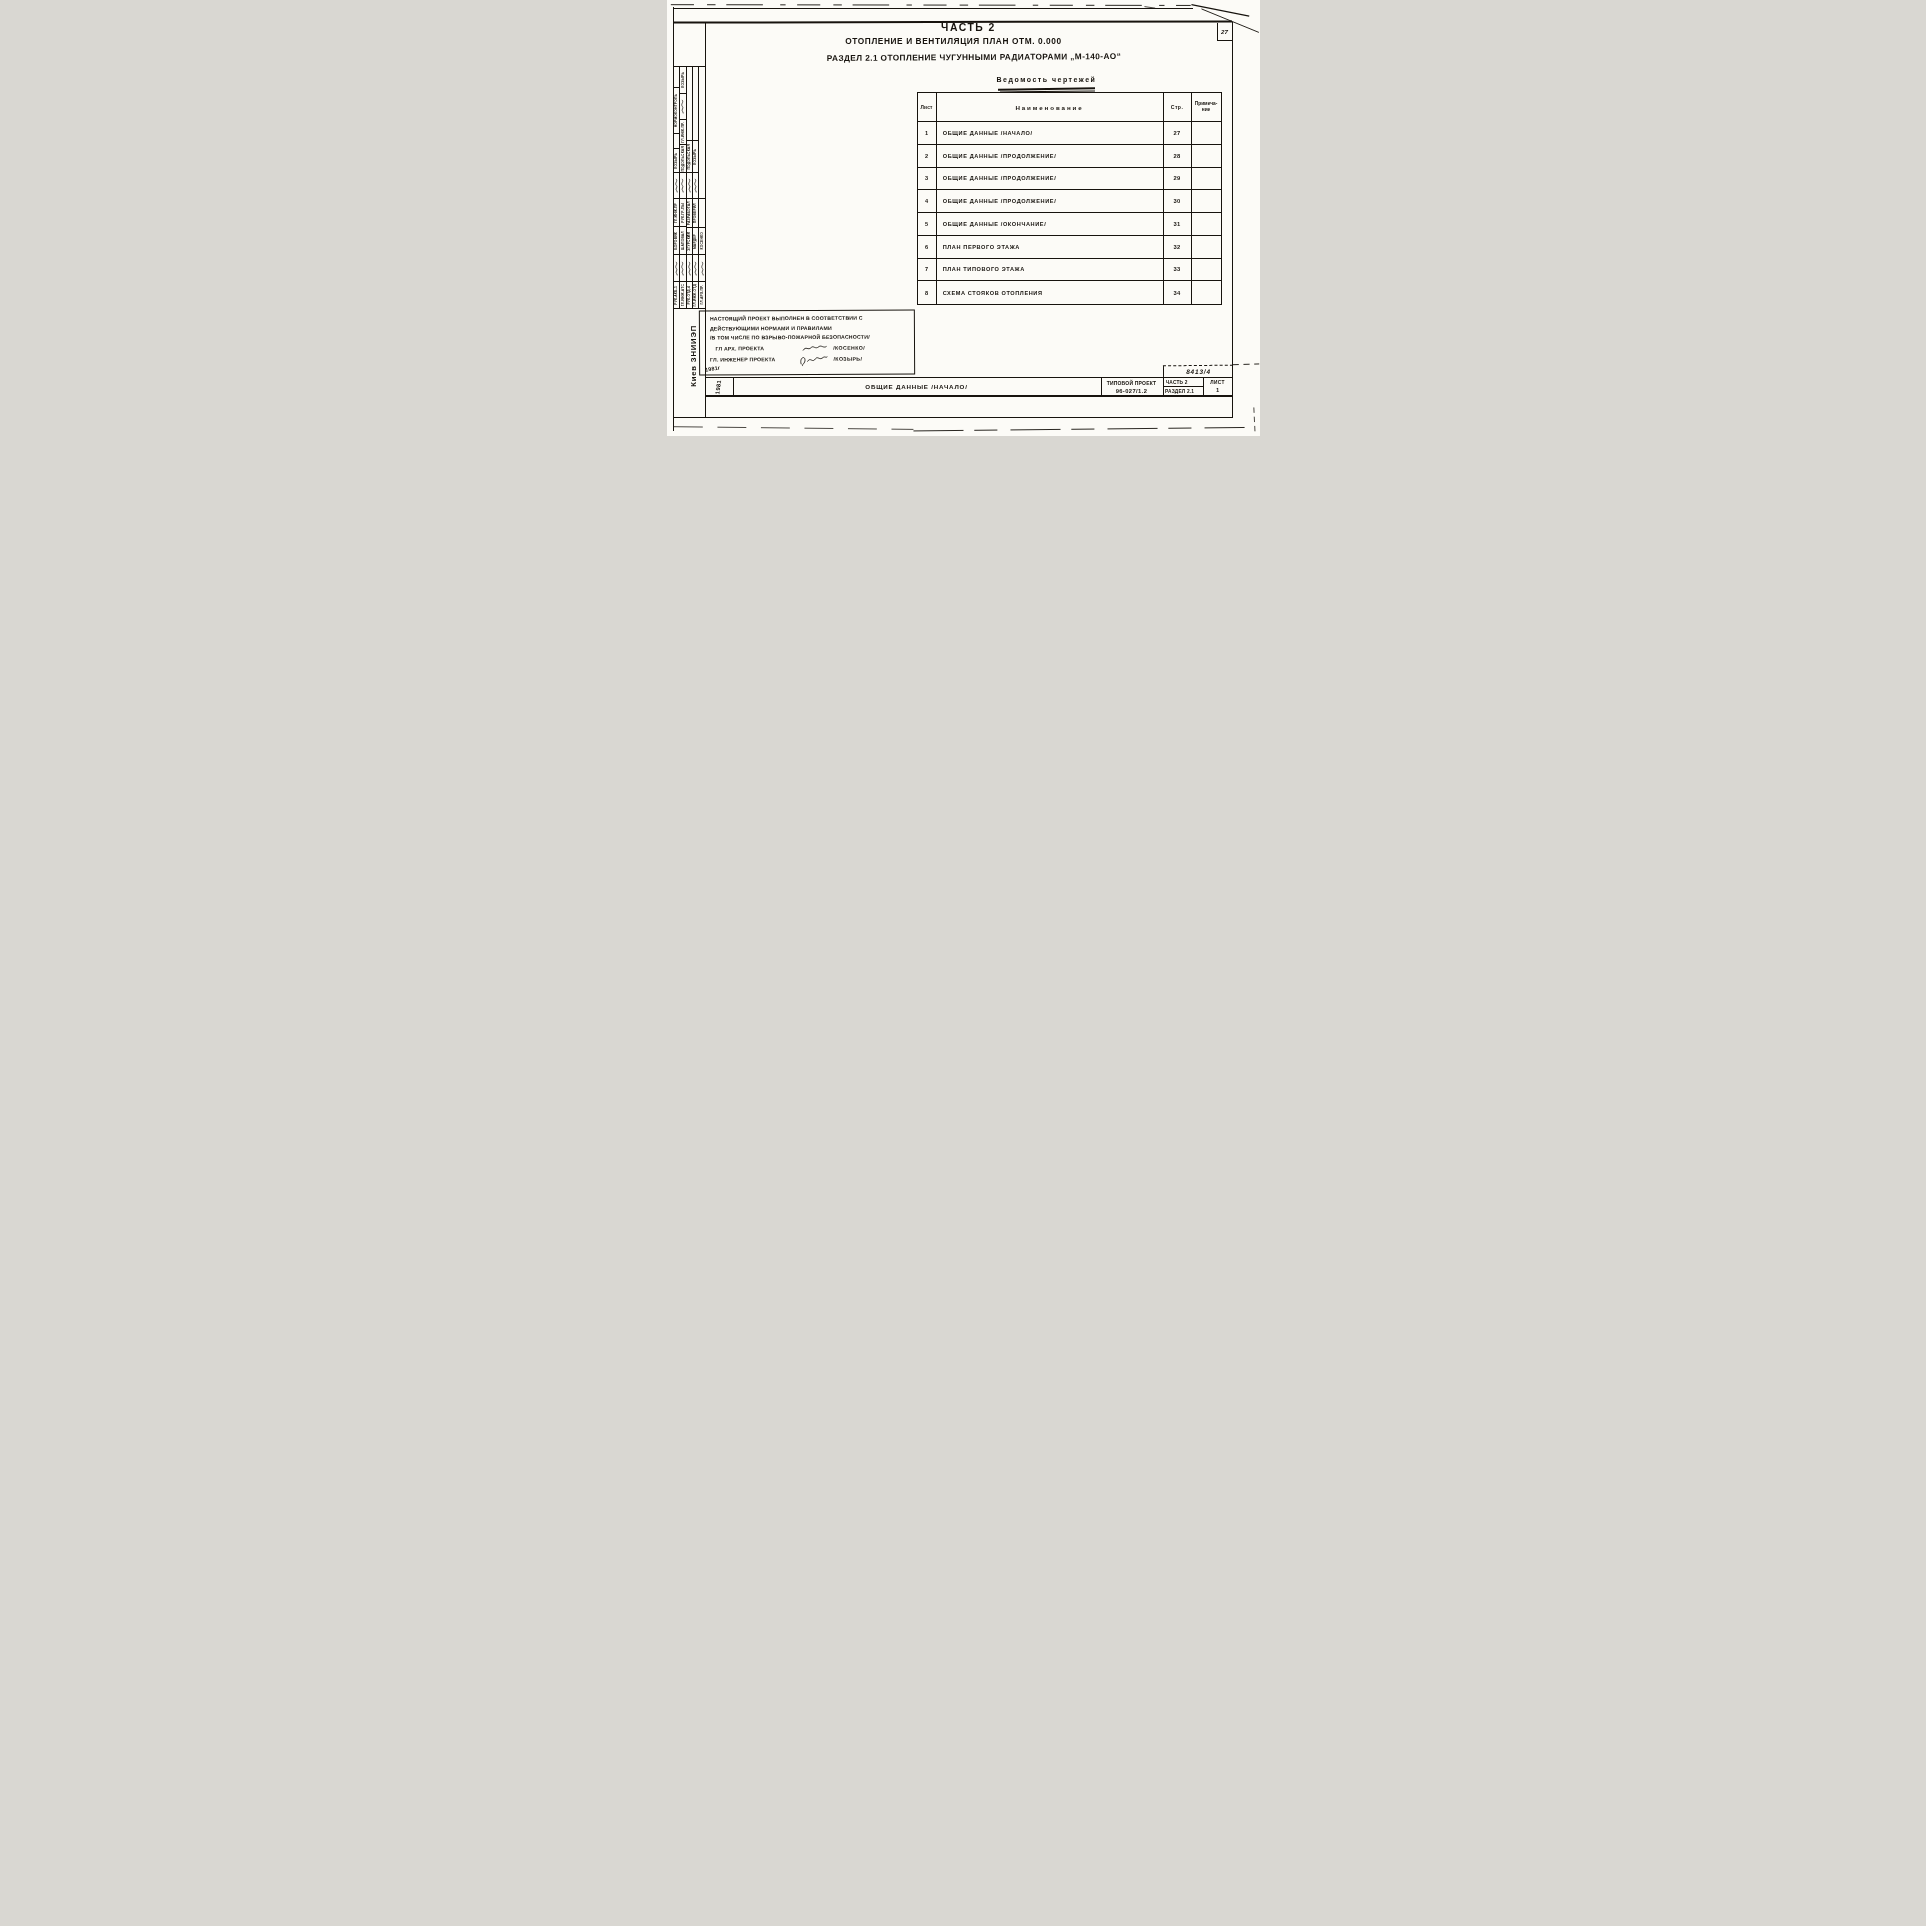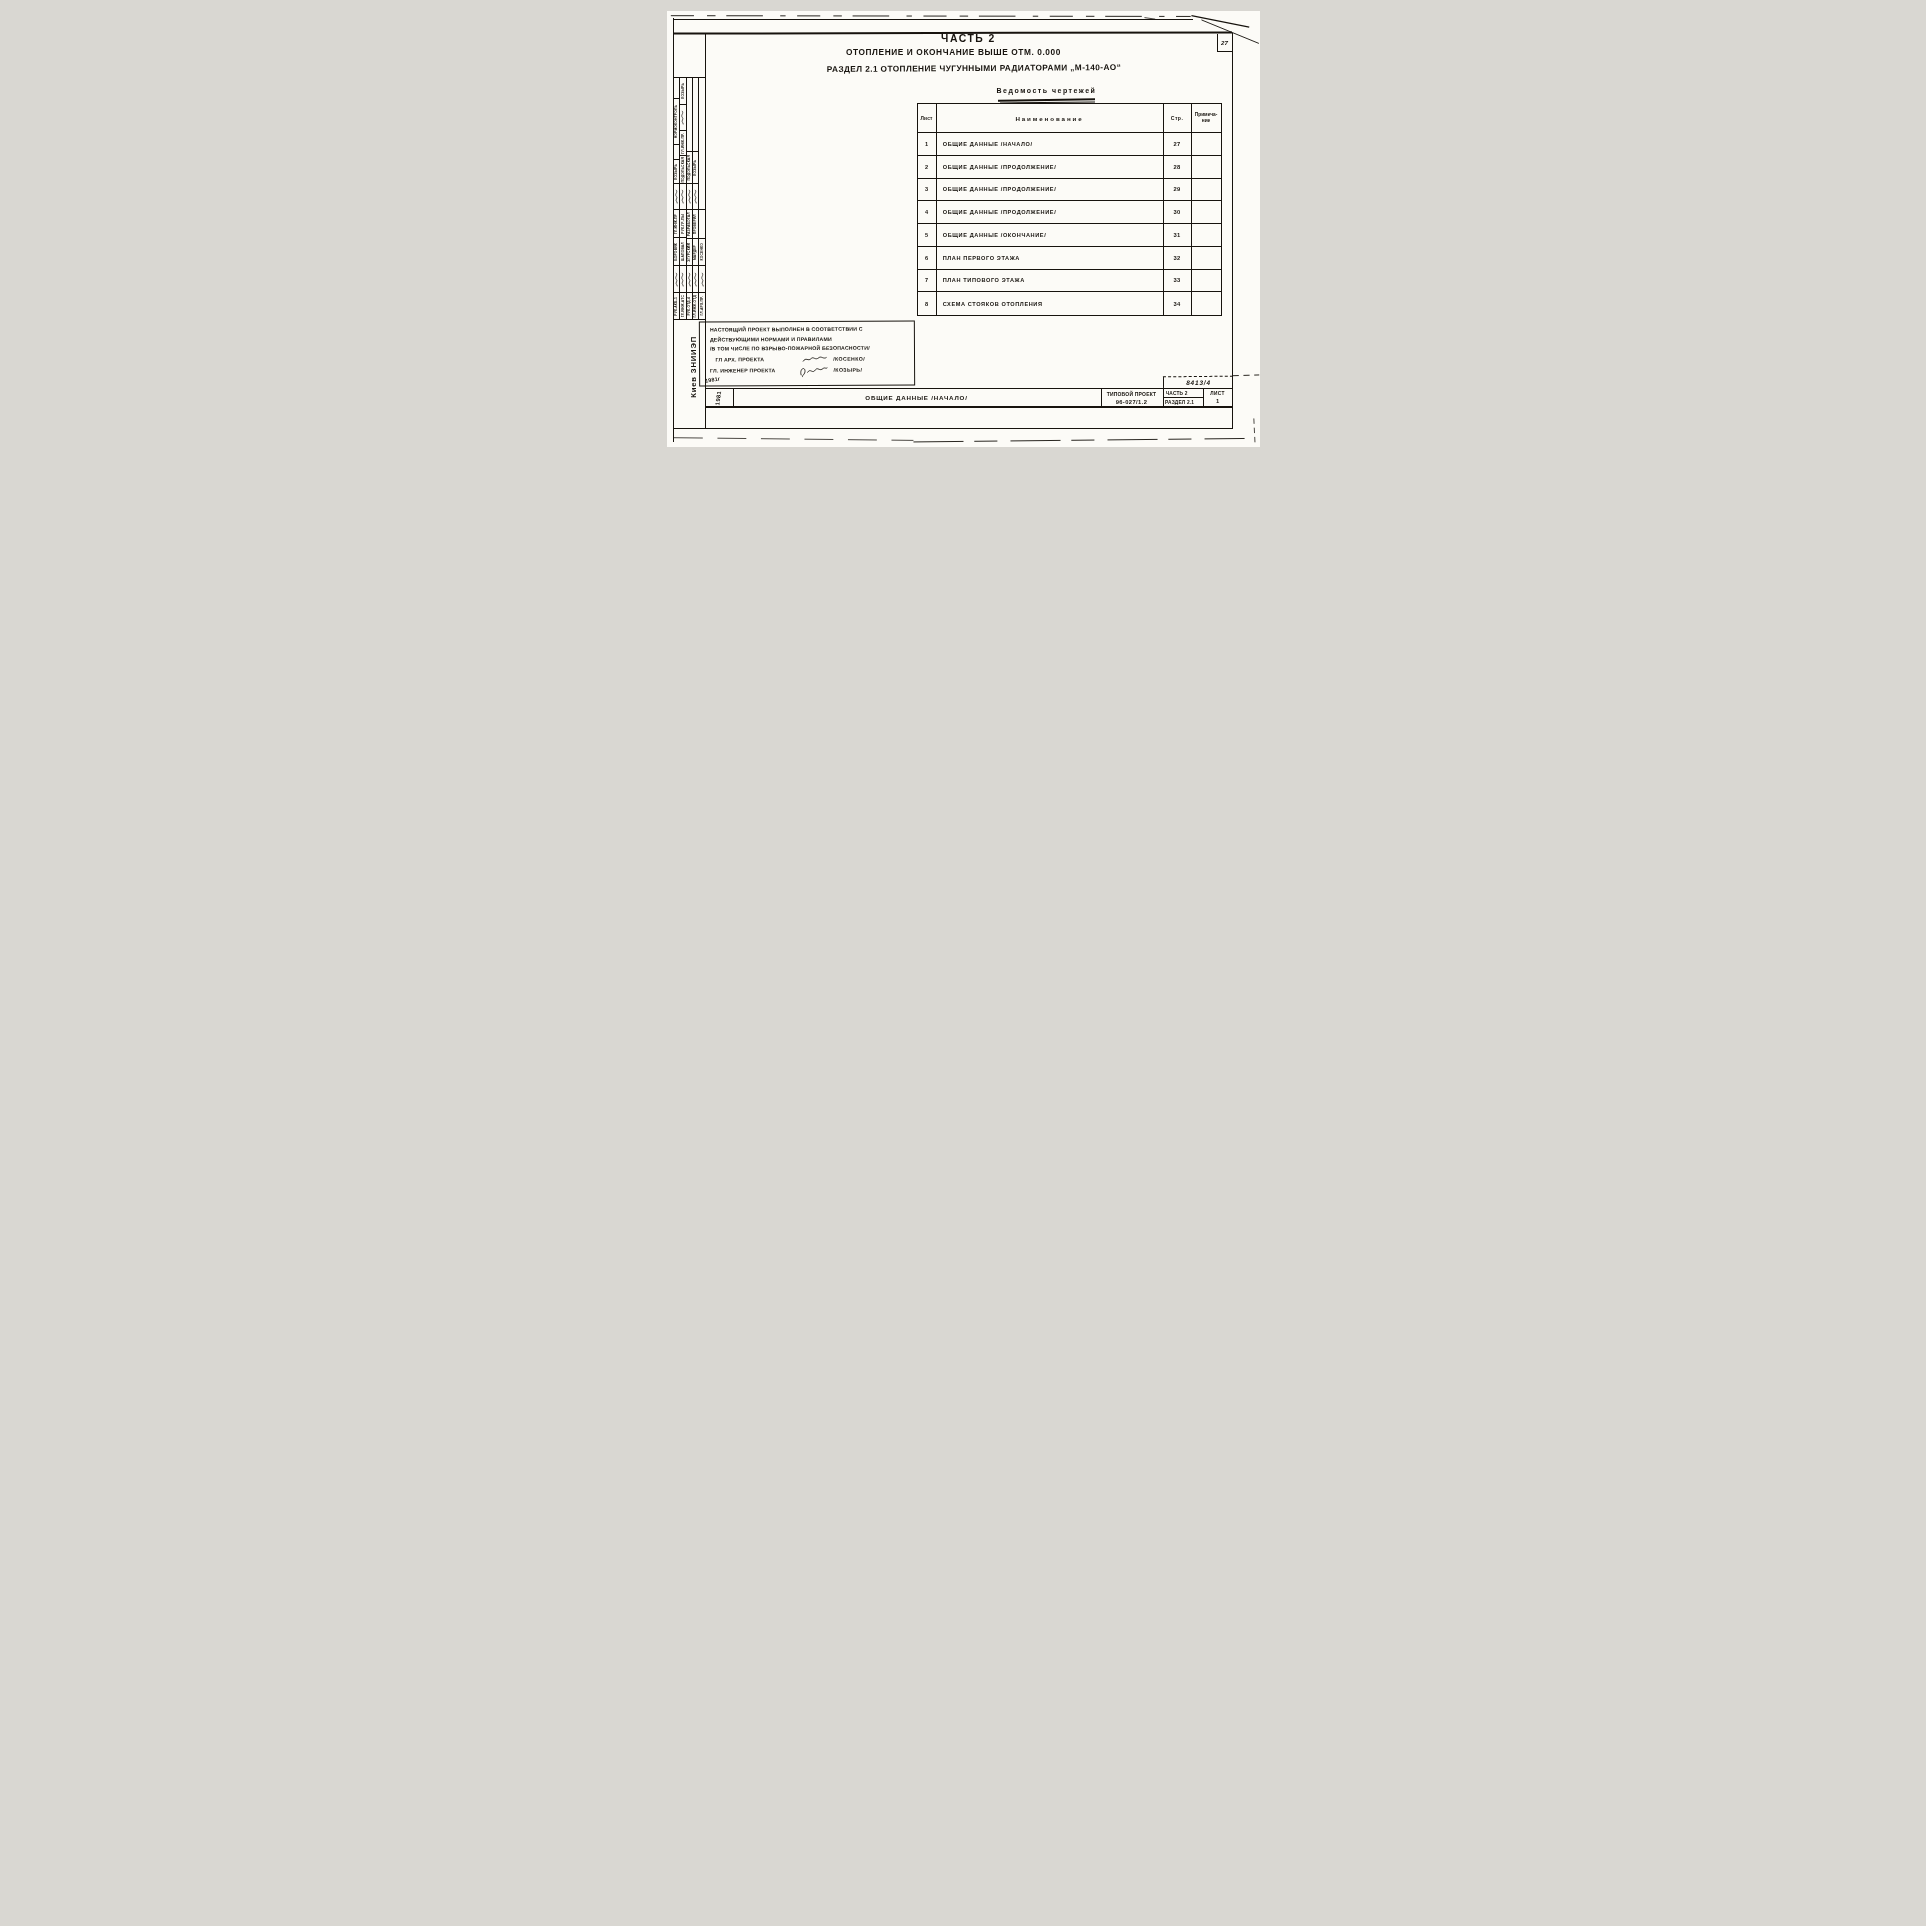--- a/index.html
+++ b/index.html
@@ -1,17 +1,17 @@
 <!DOCTYPE html>
 <html style="font-size:6.2px"><head>
 <meta charset="utf-8">
 <style>
   html,body{margin:0;padding:0;background:#d9d7d2;}
   .sheet{
-    position:relative; width:593px; height:436px; margin:11px auto;
+    position:relative; width:593px; height:436px; margin:0 auto;
     background:#fcfbf7; overflow:hidden;
     font-family:"Liberation Sans", sans-serif; color:#17130e;
   }
   .abs{position:absolute;}
   .ink{position:absolute; background:#17130e;}
   
   .h-part  {left:225px; top:21.6px;  width:154px; text-align:center; font-size:10.4px; letter-spacing:1.5px; font-weight:bold;}
   .h-title {left:131px; top:36px;  width:312px; text-align:center; font-size:8.3px; letter-spacing:0.6px; font-weight:bold;}
   .h-sect  {left:123px; top:52px; width:368px; text-align:center; font-size:8.3px; letter-spacing:0.4px; font-weight:bold; transform:rotate(-0.4deg);}
   .list-title{left:323px; top:76px; width:114px; text-align:center; font-size:7px; letter-spacing:1.5px; font-weight:bold;}
@@ -134,21 +134,21 @@
   <div class="ink h-top-heavy"></div>
   <div class="ink v-inner-left"></div>
   <div class="ink v-inner-right"></div>
   <div class="ink h-bottom"></div>
 
   <div class="abs pagebox">
     <span>27</span>
   </div>
 
   <div class="abs h-part">ЧАСТЬ 2</div>
-  <div class="abs h-title">ОТОПЛЕНИЕ И ОКОНЧАНИЕ ВЫШЕ ОТМ. 0.000</div>
+  <div class="abs h-title">ОТОПЛЕНИЕ И ВЕНТИЛЯЦИЯ ПЛАН ОТМ. 0.000</div>
   <div class="abs h-sect">РАЗДЕЛ 2.1 ОТОПЛЕНИЕ ЧУГУННЫМИ РАДИАТОРАМИ „М-140-АО“</div>
 
   <div class="abs list-title">Ведомость чертежей</div>
   <div class="ink ul1"></div>
   <div class="ink ul2"></div>
 
   <div class="dtable">
     <div class="cell hdr hdr-sheet">Лист</div>
     <div class="cell hdr hdr-name">Наименование</div>
     <div class="cell hdr hdr-page">Стр.</div>

